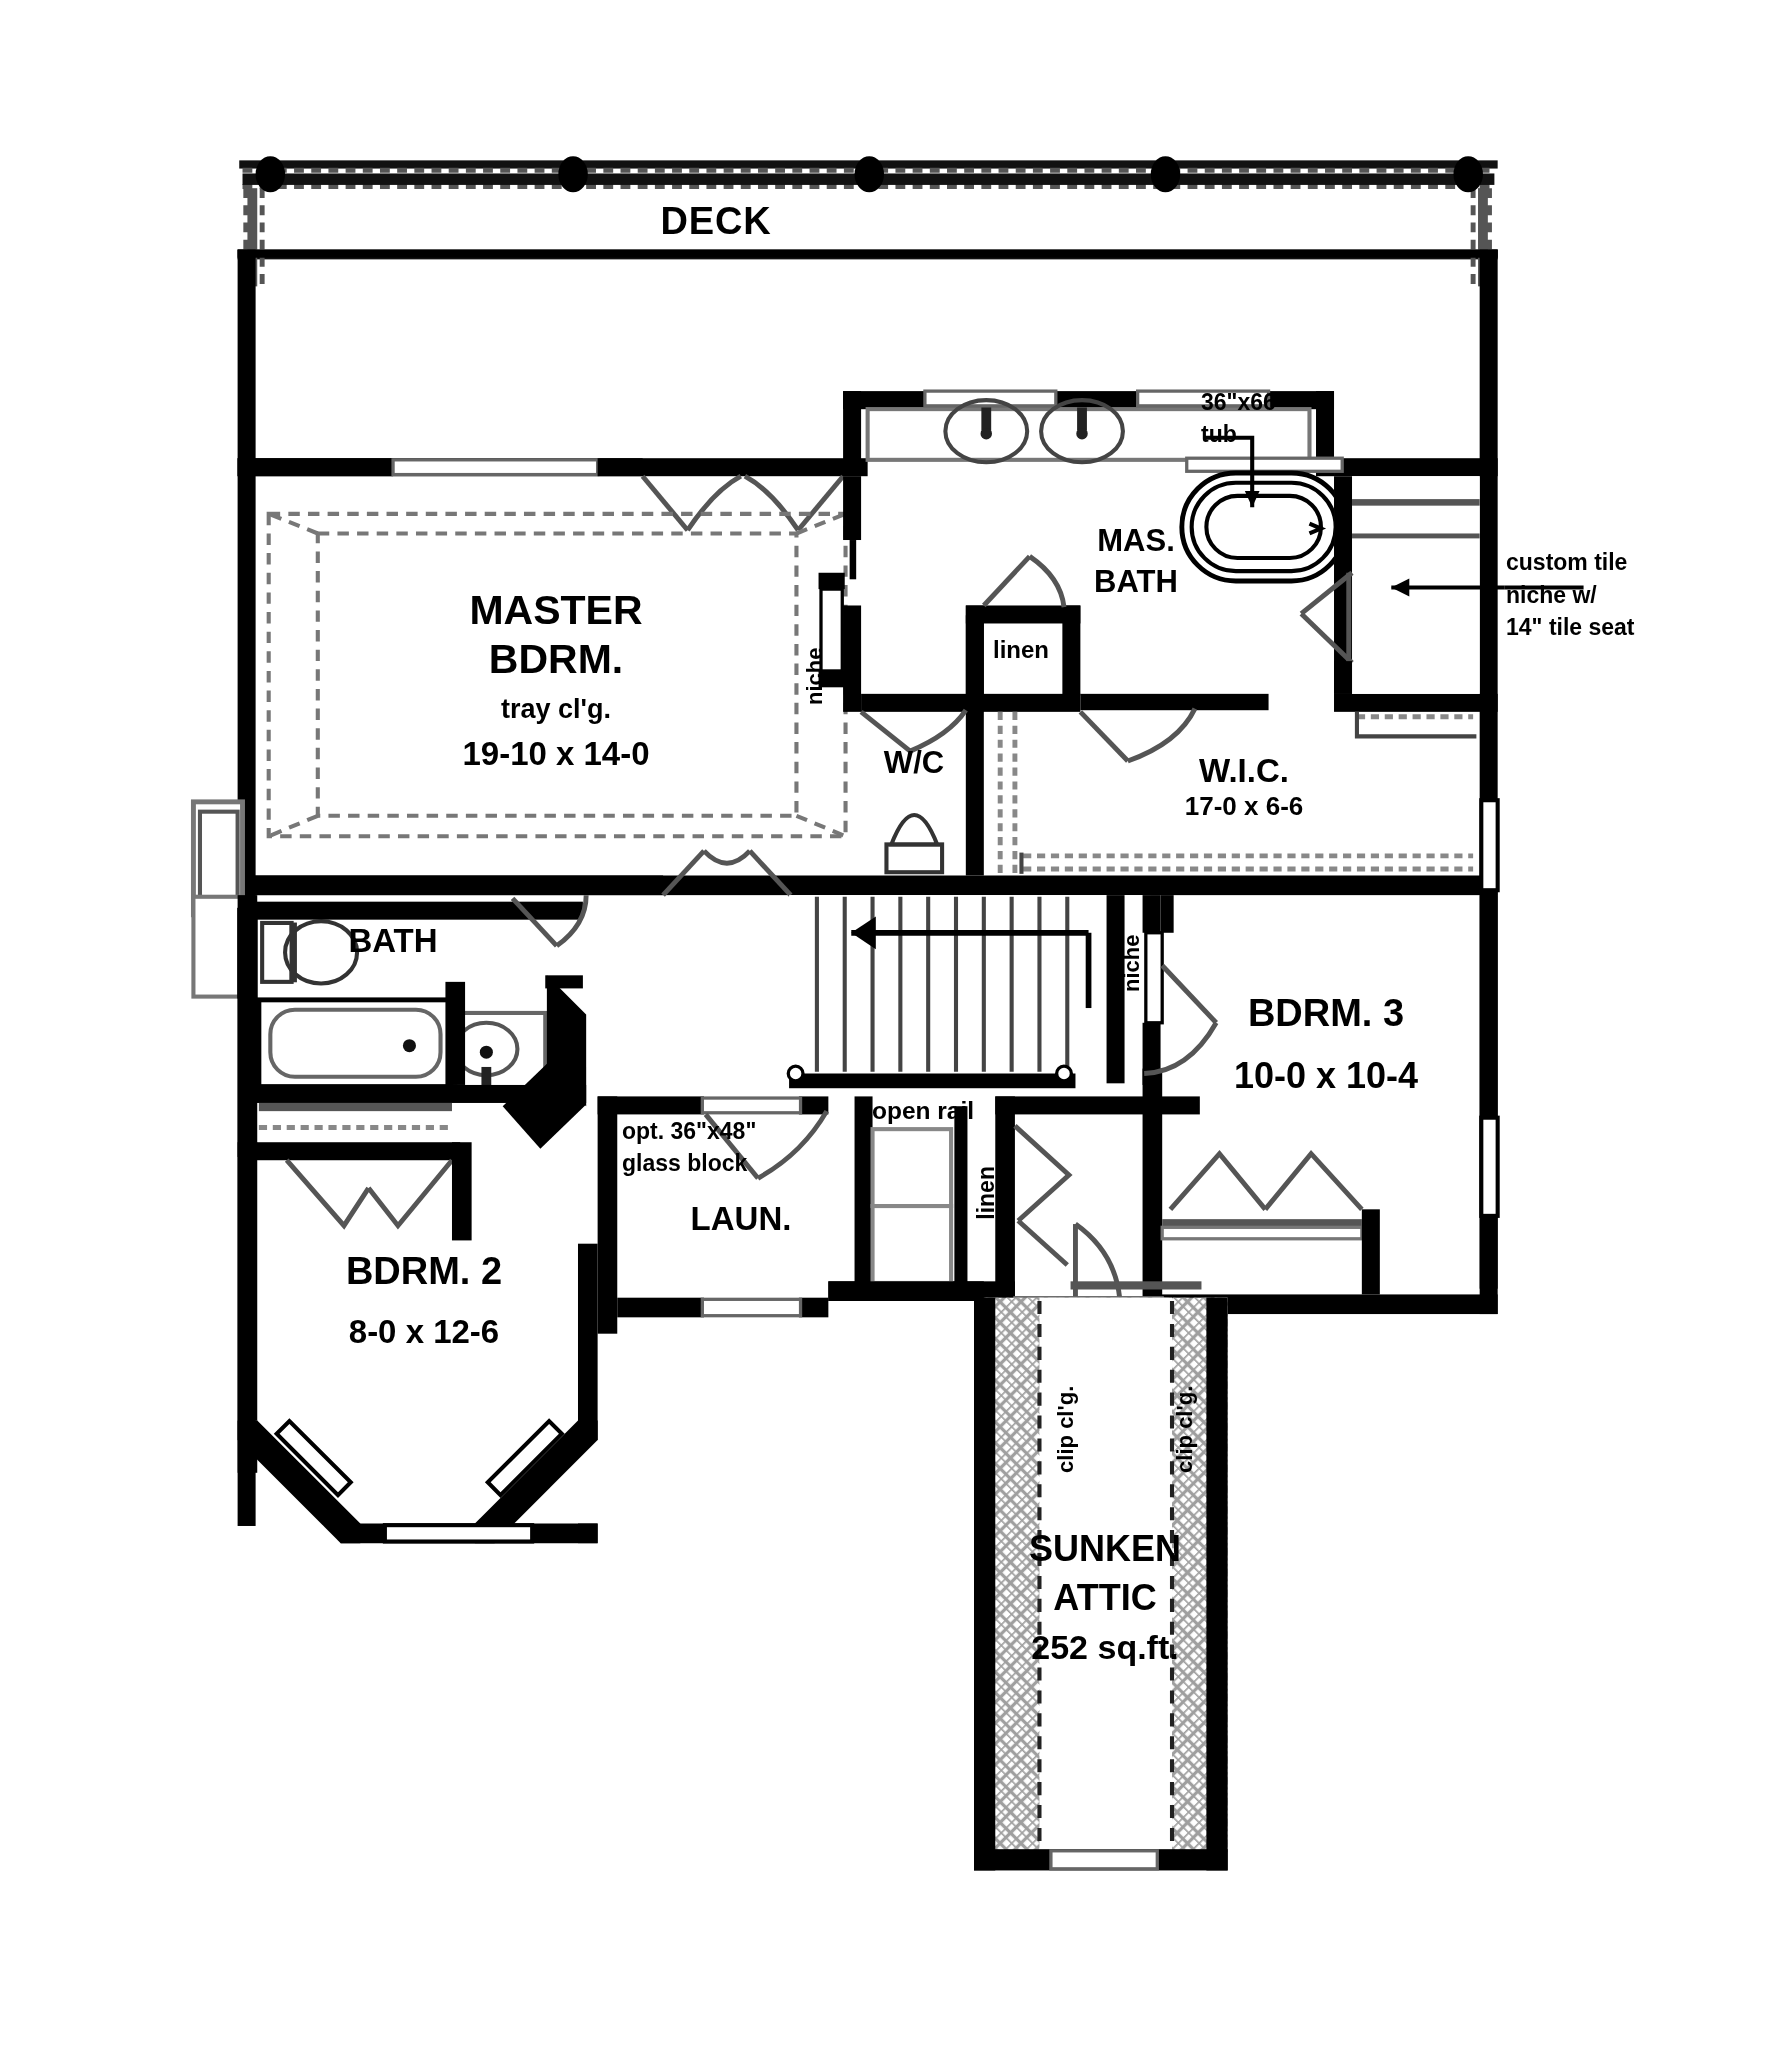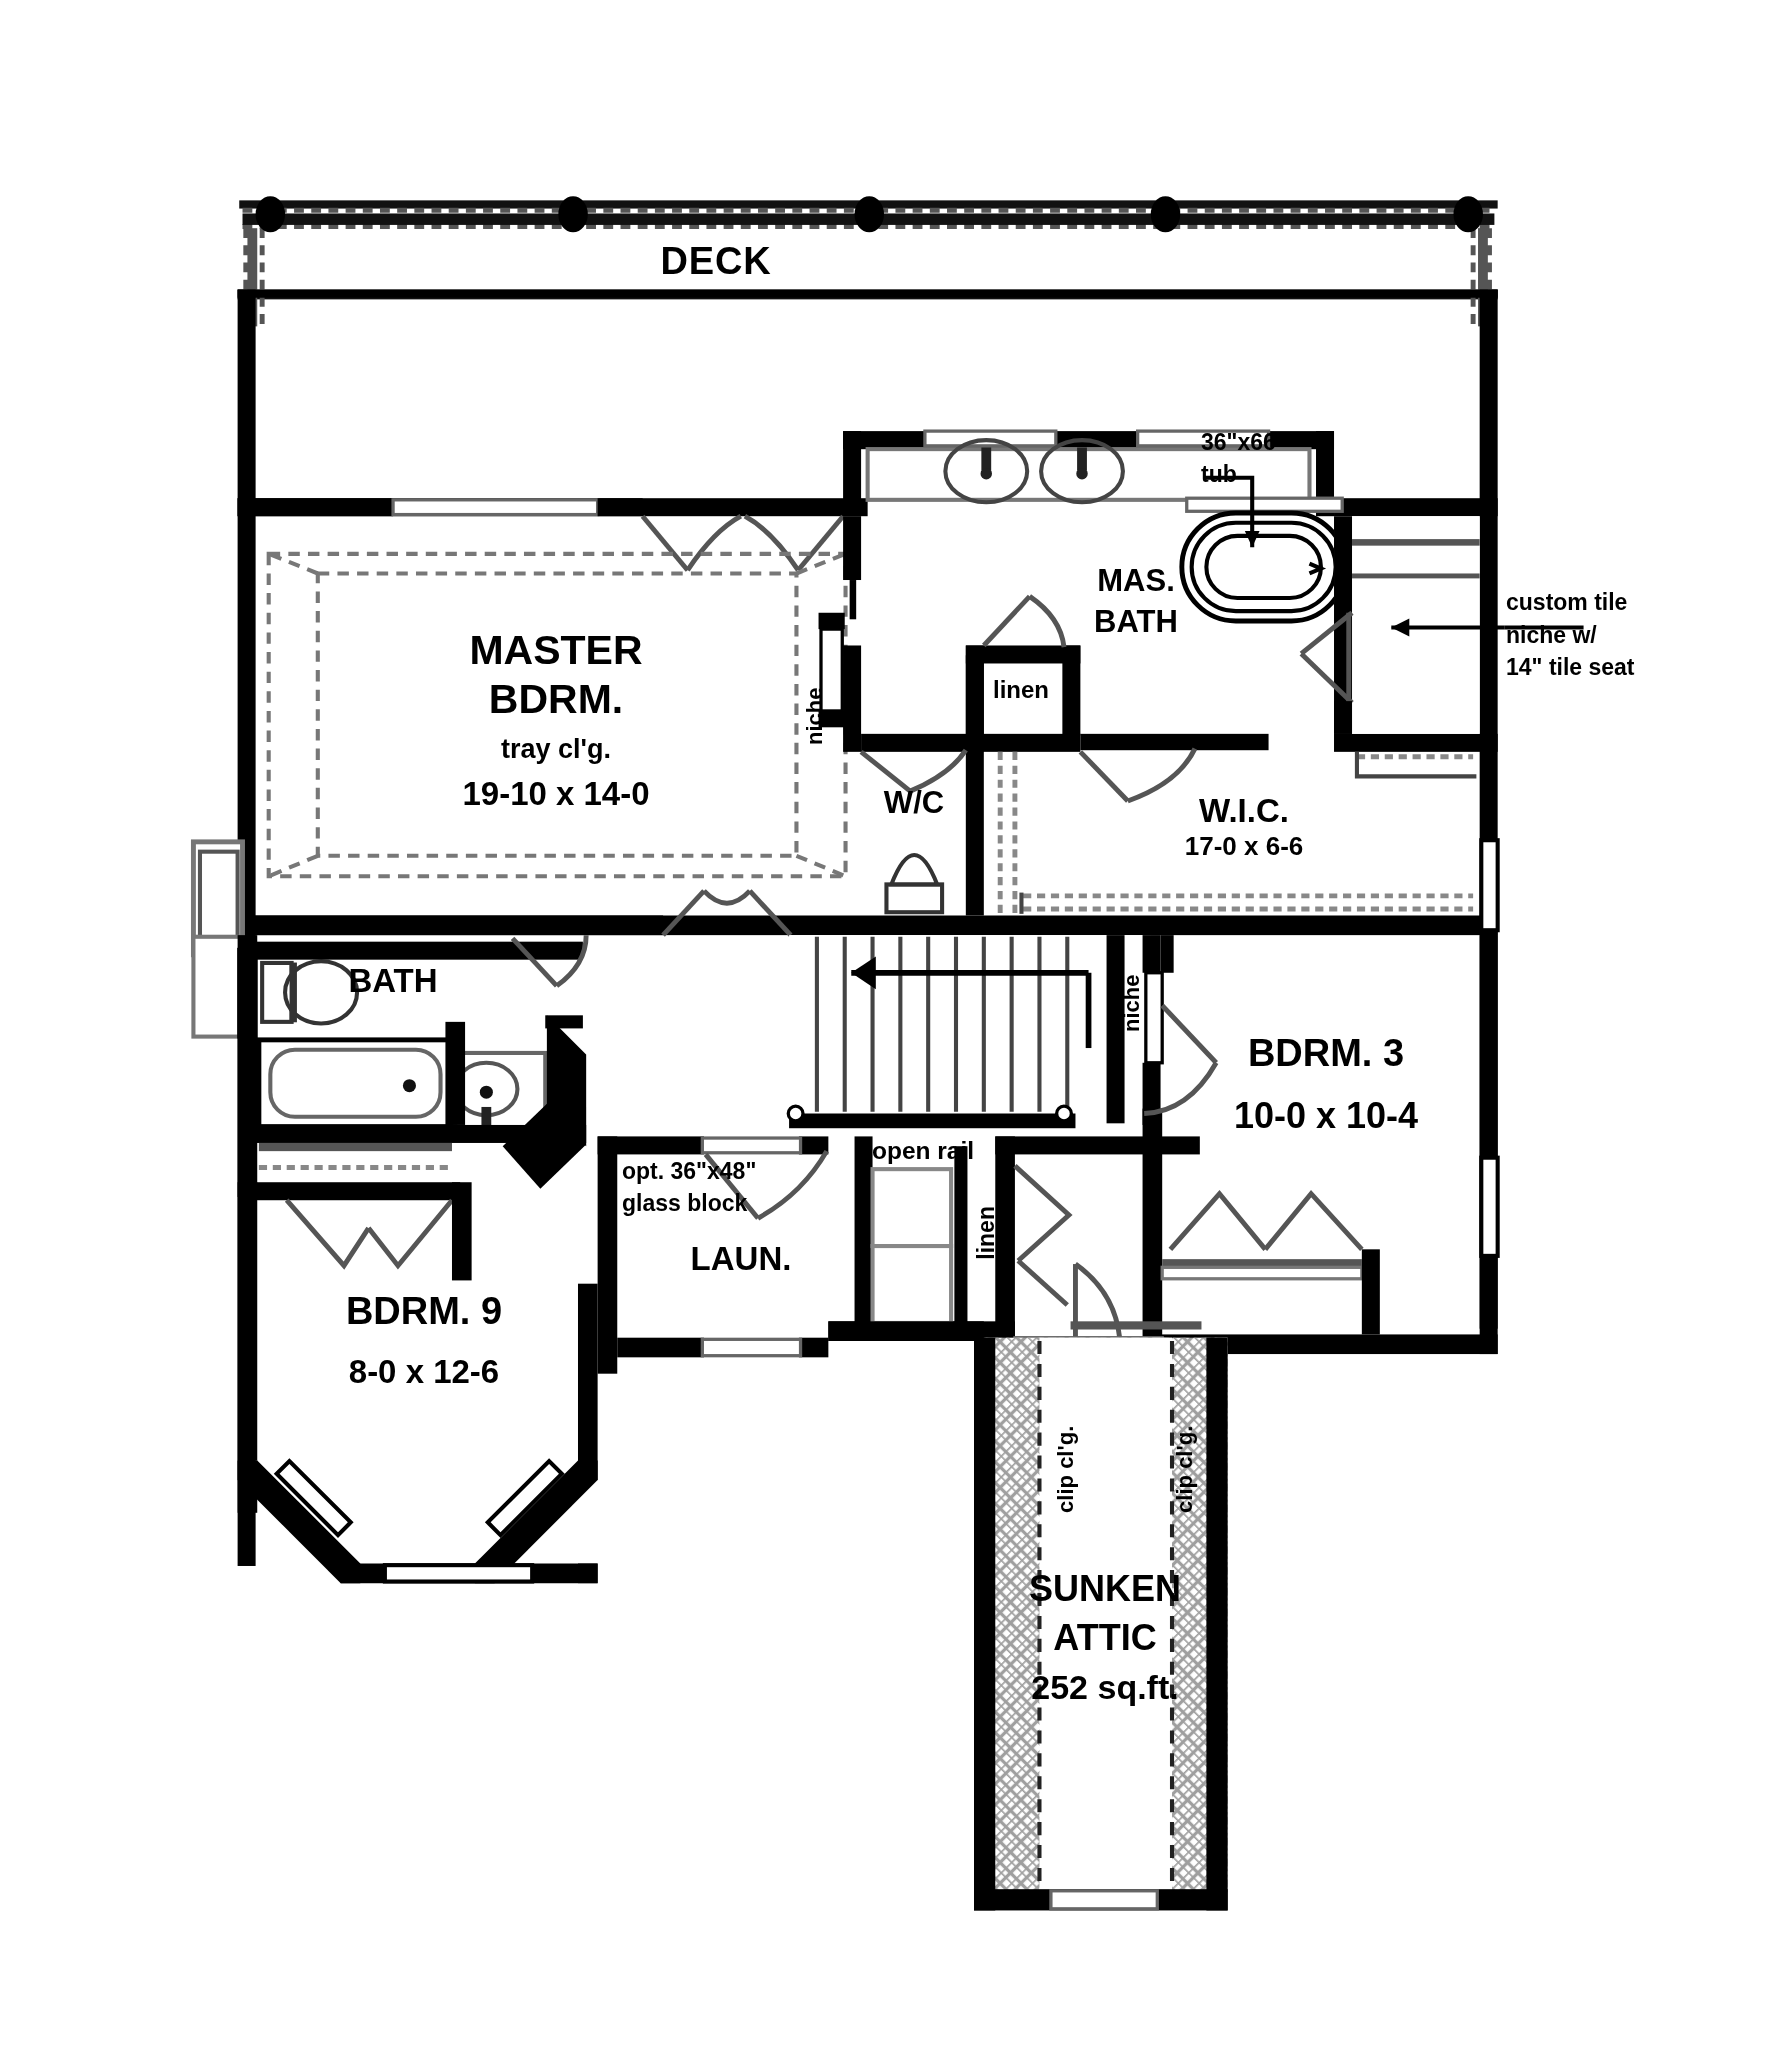--- a/index.html
+++ b/index.html
@@ -1,18 +1,18 @@
 <!DOCTYPE html>
 <html style="font-size:13px"><head>
 <meta charset="utf-8">
 <style>
   html,body{margin:0;padding:0;background:#ffffff;}
   body{width:1768px;height:2066px;position:relative;overflow:hidden;
        font-family:"Liberation Sans","DejaVu Sans",sans-serif;color:#000;}
-  #plan{position:absolute;left:0;top:0;width:1768px;height:1540px;margin-top:40px;}
+  #plan{position:absolute;left:0;top:0;width:1768px;height:1540px;}
   .lbl{position:absolute;white-space:pre;text-align:center;line-height:1.12;
        font-family:"Liberation Sans","DejaVu Sans",sans-serif;color:#000;
        transform:translateX(-50%);}
   .lbl.lft{transform:none;text-align:left;}
   .rot{transform-origin:50% 50%;}
   svg{display:block;}
 </style>
 </head>
 <body>
 
@@ -423,21 +423,21 @@
 
 <div class="lbl rot" style="left:987px;top:1180px;font-size:23px;font-weight:700;transform:translateX(-50%) rotate(-90deg);transform-origin:50% 50%;">linen</div>
 
 <div class="lbl" style="left:393px;top:923px;font-size:33px;font-weight:700;">BATH</div>
 
 <div class="lbl" style="left:923px;top:1097px;font-size:24.5px;font-weight:700;">open rail</div>
 
 <div class="lbl" style="left:1326px;top:992px;font-size:38px;font-weight:700;">BDRM. 3</div>
 <div class="lbl" style="left:1326px;top:1056px;font-size:36px;font-weight:700;">10-0 x 10-4</div>
 
-<div class="lbl" style="left:424px;top:1250px;font-size:38px;font-weight:700;">BDRM. 9</div>
+<div class="lbl" style="left:424px;top:1250px;font-size:38px;font-weight:700;">BDRM. 2</div>
 <div class="lbl" style="left:424px;top:1314px;font-size:33px;font-weight:700;">8-0 x 12-6</div>
 
 <div class="lbl lft" style="left:622px;top:1119px;font-size:23px;font-weight:700;">opt. 36"x48"</div>
 <div class="lbl lft" style="left:622px;top:1151px;font-size:23px;font-weight:700;">glass block</div>
 <div class="lbl" style="left:741px;top:1201px;font-size:33px;font-weight:700;">LAUN.</div>
 
 <div class="lbl" style="left:1105px;top:1529px;font-size:36px;font-weight:700;text-align:center;">SUNKEN</div>
 <div class="lbl" style="left:1105px;top:1578px;font-size:36px;font-weight:700;text-align:center;">ATTIC</div>
 <div class="lbl" style="left:1105px;top:1628px;font-size:34px;font-weight:700;">252 sq.ft.</div>
 

